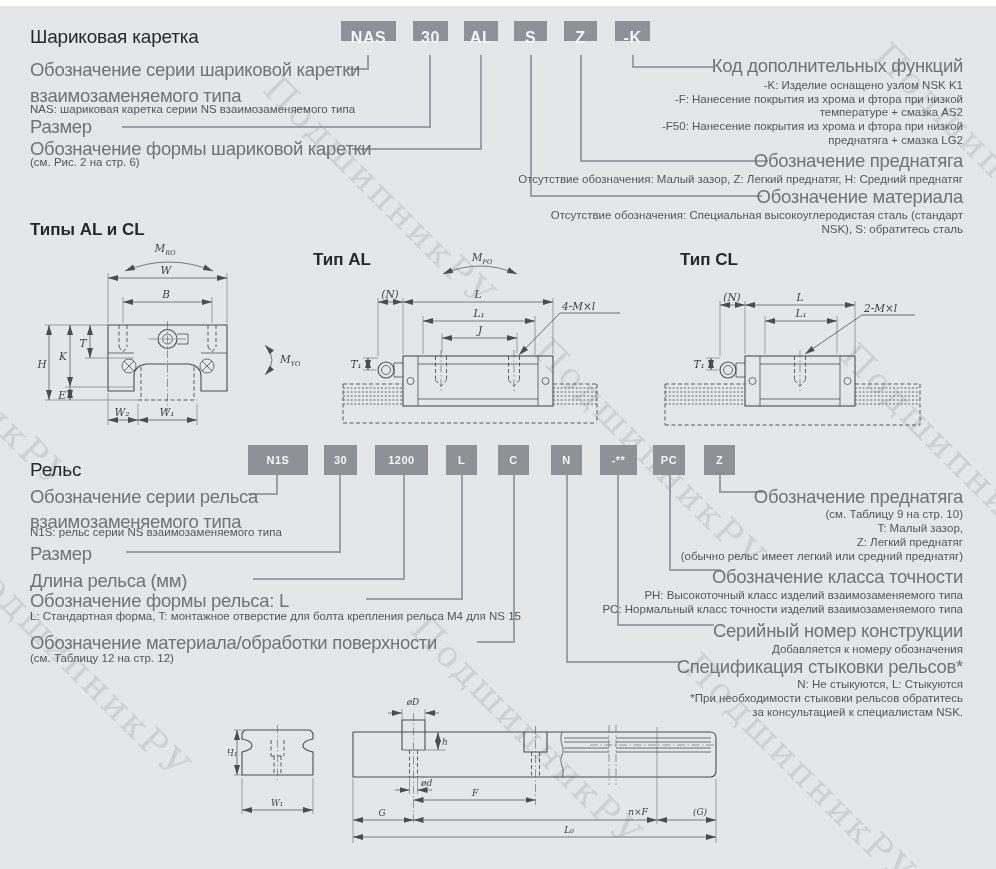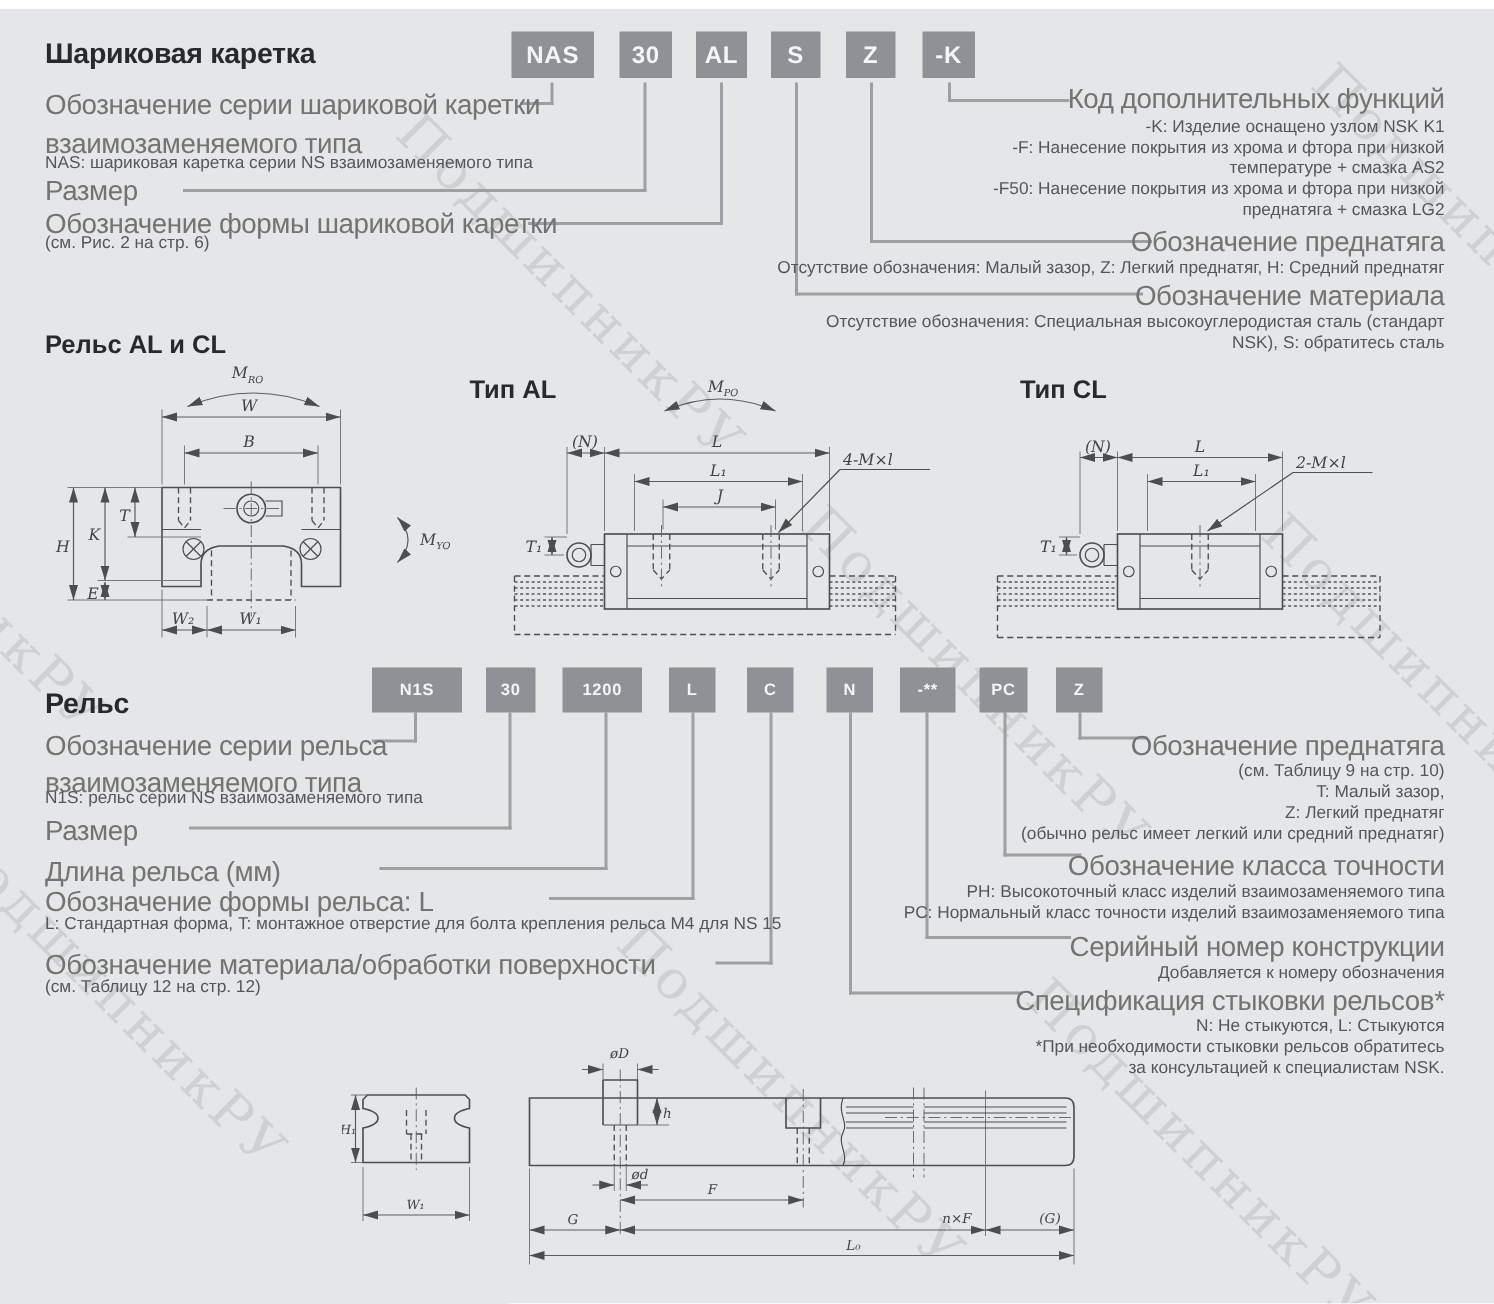--- a/index.html
+++ b/index.html
@@ -8,30 +8,30 @@
   #sheet{position:absolute;left:0;top:6px;width:996px;height:863px;background:#e4e6e7;}
 
   
   .wm{position:absolute;font-family:"DejaVu Serif",serif;font-size:36px;
       color:rgba(118,124,130,0.20);transform-origin:0 0;transform:rotate(45deg);
       white-space:nowrap;letter-spacing:3px;z-index:1;pointer-events:none;}
 
   .lay{position:absolute;z-index:2;}
 
   
-  .h1{font-size:19px;font-weight:bold;color:#26292d;letter-spacing:-0.2px;text-align:center;}
+  .h1{font-size:19px;font-weight:normal;color:#26292d;letter-spacing:-0.2px;text-align:center;}
   .h2{font-size:17px;font-weight:bold;color:#26292d;}
   .lbl{font-size:18.5px;font-weight:400;color:#737373;letter-spacing:-0.3px;line-height:22px;}
   .sml{font-size:11.5px;color:#53575c;line-height:13.5px;}
   .rt{text-align:right;}
 
   
   .code{position:absolute;background:#8e9297;color:#f4f5f6;font-weight:bold;
         text-align:center;z-index:3;letter-spacing:0.5px;}
-  .code.big{height:31px;line-height:34px;font-size:16px;}
+  .code.big{height:20px;line-height:34px;font-size:16px;}
   .code.small{height:30px;line-height:30px;font-size:11px;}
 
   
   .cl{position:absolute;background:#9aa0a5;z-index:2;}
 
   
   .drw{position:absolute;z-index:2;}
   .obj{stroke:#4b4f53;stroke-width:1.1;fill:none;}
   .thin{stroke:#4b4f53;stroke-width:0.8;fill:none;}
   .dim{stroke:#5a5e63;stroke-width:0.8;fill:none;}
@@ -94,21 +94,21 @@
   <div class="lay sml rt" style="right:33px;top:93px">-F: Нанесение покрытия из хрома и фтора при низкой</div>
   <div class="lay sml rt" style="right:33px;top:106px">температуре + смазка AS2</div>
   <div class="lay sml rt" style="right:33px;top:120px">-F50: Нанесение покрытия из хрома и фтора при низкой</div>
   <div class="lay sml rt" style="right:33px;top:134px">преднатяга + смазка LG2</div>
   <div class="lay lbl rt" style="right:33px;top:150px">Обозначение преднатяга</div>
   <div class="lay sml rt" style="right:33px;top:173px">Отсутствие обозначения: Малый зазор, Z: Легкий преднатяг, H: Средний преднатяг</div>
   <div class="lay lbl rt" style="right:33px;top:186px">Обозначение материала</div>
   <div class="lay sml rt" style="right:33px;top:209px">Отсутствие обозначения: Специальная высокоуглеродистая сталь (стандарт</div>
   <div class="lay sml rt" style="right:33px;top:223px">NSK), S: обратитесь сталь</div>
 
-  <div class="lay h2" style="left:30px;top:220px">Рельс AL и CL</div>
+  <div class="lay h2" style="left:30px;top:220px">Типы AL и CL</div>
   <div class="lay h2" style="left:313px;top:250px">Тип AL</div>
   <div class="lay h2" style="left:680px;top:250px">Тип CL</div>
 
   <svg class="drw" style="left:35px;top:243px" width="280" height="205" viewBox="0 0 280 205">
     <defs>
       <marker id="mA" markerWidth="12" markerHeight="8" refX="10" refY="4" orient="auto" markerUnits="userSpaceOnUse">
         <path d="M0,1 L10,4 L0,7 Z" fill="#4a4e52"></path>
       </marker>
       <marker id="mB" markerWidth="12" markerHeight="8" refX="2" refY="4" orient="auto" markerUnits="userSpaceOnUse">
         <path d="M12,1 L2,4 L12,7 Z" fill="#4a4e52"></path>

